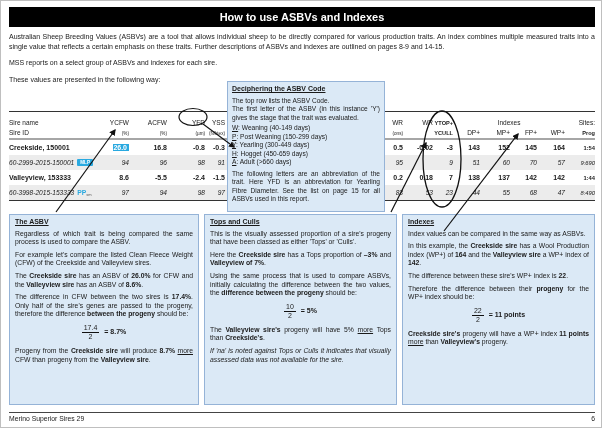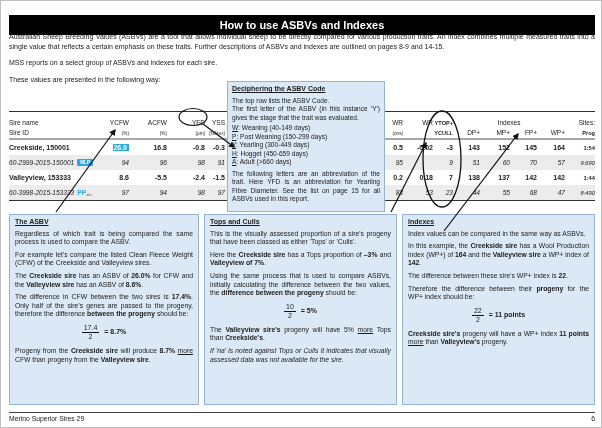--- a/index.html
+++ b/index.html
@@ -1,20 +1,20 @@
 <!DOCTYPE html>
 <html><head>
 <meta charset="utf-8">
 <style>
   html,body{margin:0;padding:0;background:#e8e8e8;}
   .page{position:relative;width:602px;height:428px;background:#ffffff;border:1px solid #bfbfbf;
         font-family:"Liberation Sans","DejaVu Sans",sans-serif;color:#1a1a1a;overflow:hidden;box-sizing:border-box;}
   
   .title-bar{position:absolute;left:8px;top:6px;width:586px;height:20px;background:#000;color:#fff;
-             display:flex;align-items:center;justify-content:center;font-weight:bold;font-size:11px;margin-top:8px;}
+             display:flex;align-items:center;justify-content:center;font-weight:bold;font-size:11px;}
   
   .intro{position:absolute;left:8px;top:31px;width:586px;font-size:7px;line-height:9.5px;text-align:justify;margin:0;}
   .intro2{position:absolute;left:8px;width:586px;font-size:7px;line-height:9px;margin:0;}
   
   .tbl{position:absolute;left:8px;top:110px;width:586px;border-top:1px solid #333;z-index:1;}
   .trow{display:flex;align-items:flex-end;}
   .c{flex:0 0 auto;text-align:right;white-space:nowrap;overflow:visible;}
   .cn{flex:0 0 88px;text-align:left;}
   .c1{width:32px;} .c2{width:38px;} .c3{width:38px;} .c4{width:20px;}
   .cg{width:150px;} .c5{width:28px;} .c6{width:30px;} .c7{width:20px;}

